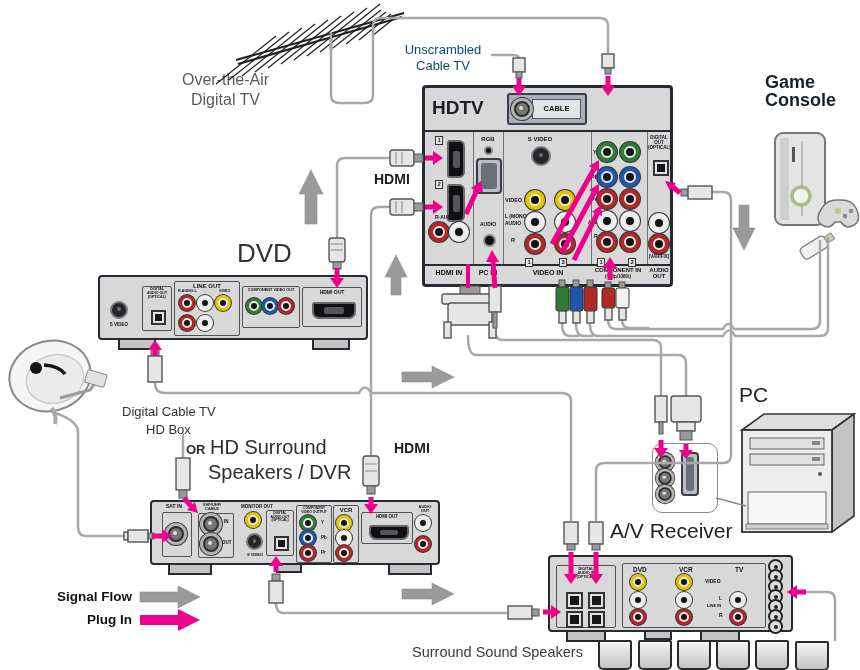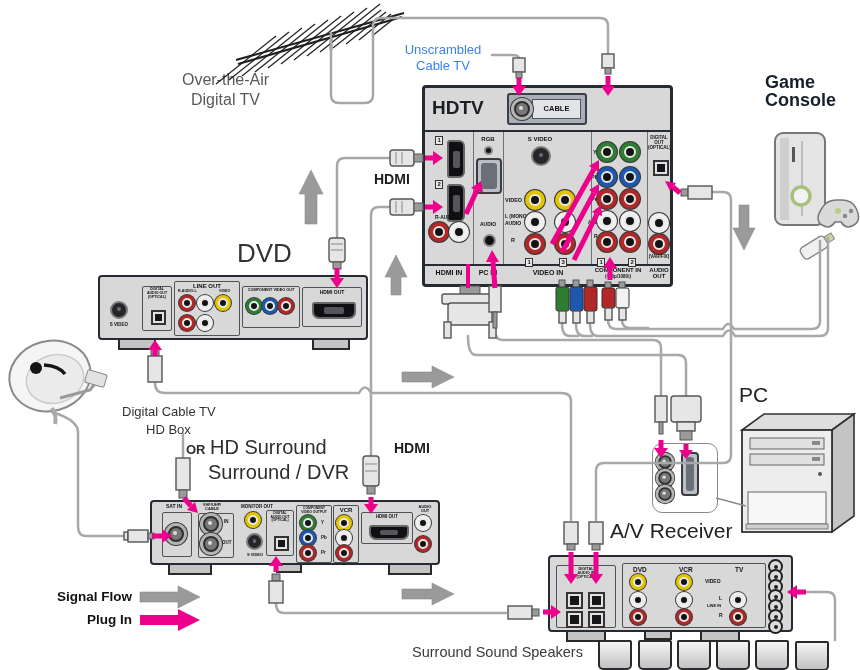--- a/index.html
+++ b/index.html
@@ -45,34 +45,34 @@
 </style>
 </head>
 <body>
 
 <div class="stage">
 
   <div class="lbl tc" style="left:168px;top:70px;width:115px;font-size:16px;color:#5a5a5a;line-height:20px;z-index:3">
     <div>Over-the-Air</div>
     <div>Digital TV</div>
   </div>
-  <div class="lbl tc" style="left:393px;top:42px;width:100px;font-size:13px;color:#3b82f6;line-height:16px">
+  <div class="lbl tc" style="left:393px;top:42px;width:100px;font-size:13px;color:#0c4a6e;line-height:16px">
     <div>Unscrambled</div>
     <div>Cable TV</div>
   </div>
   <div class="lbl" style="left:765px;top:73px;width:80px;font-size:18px;font-weight:bold;color:#16202b;line-height:18px">
     <div>Game</div>
     <div>Console</div>
   </div>
   <div class="lbl" style="left:237px;top:238px;font-size:26px;color:#333">DVD</div>
   <div class="lbl" style="left:122px;top:404px;font-size:13px">Digital Cable TV</div>
   <div class="lbl" style="left:146px;top:422px;font-size:13px">HD Box</div>
   <div class="lbl" style="left:186px;top:436px;width:180px;color:#2e2e2e;line-height:23px">
     <div><span style="font-size:13px;font-weight:bold">OR</span> <span style="font-size:20px">HD Surround</span></div>
-    <div style="font-size:20px;padding-left:22px">Surround / DVR</div>
+    <div style="font-size:20px;padding-left:22px">Speakers / DVR</div>
   </div>
   <div class="lbl" style="left:374px;top:171px;font-size:14px;font-weight:bold;color:#1d1d1d">HDMI</div>
   <div class="lbl" style="left:394px;top:440px;font-size:14px;font-weight:bold;color:#1d1d1d">HDMI</div>
   <div class="lbl" style="left:739px;top:383px;font-size:21px;color:#222">PC</div>
   <div class="lbl" style="left:610px;top:519px;font-size:21px;color:#222">A/V Receiver</div>
   <div class="lbl" style="left:412px;top:644px;font-size:14.5px;color:#3a3a3a">Surround Sound Speakers</div>
   <div class="lbl" style="left:40px;top:589px;width:92px;text-align:right;font-size:13.5px;font-weight:bold;color:#111">Signal Flow</div>
   <div class="lbl" style="left:40px;top:612px;width:92px;text-align:right;font-size:13.5px;font-weight:bold;color:#111">Plug In</div>
 
   <div class="panel" style="left:422px;top:85px;width:251px;height:202px">

